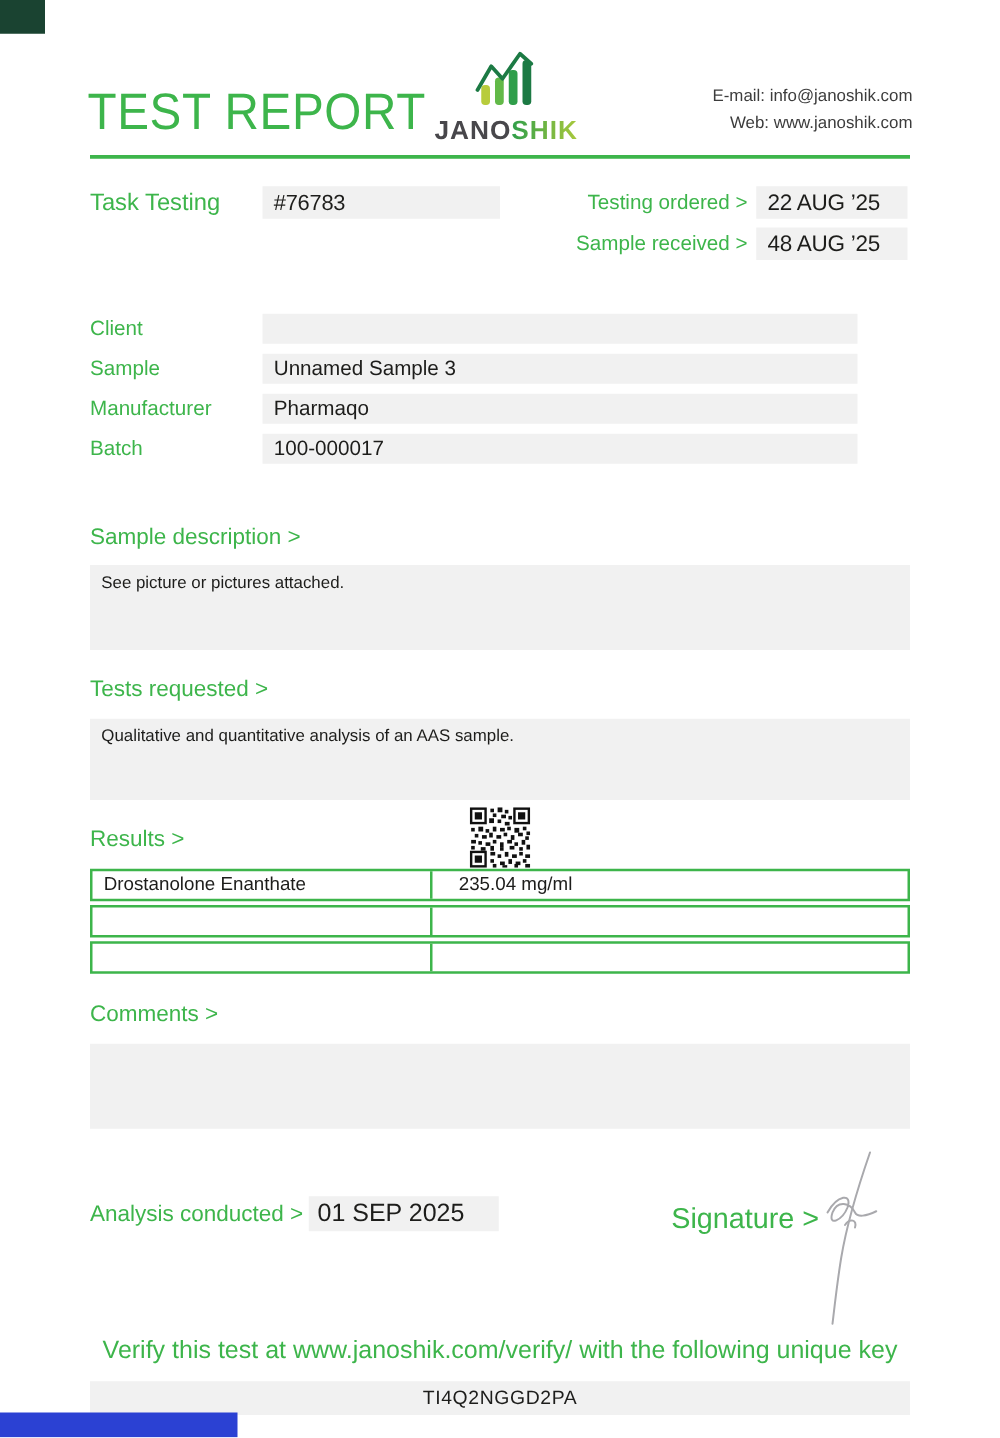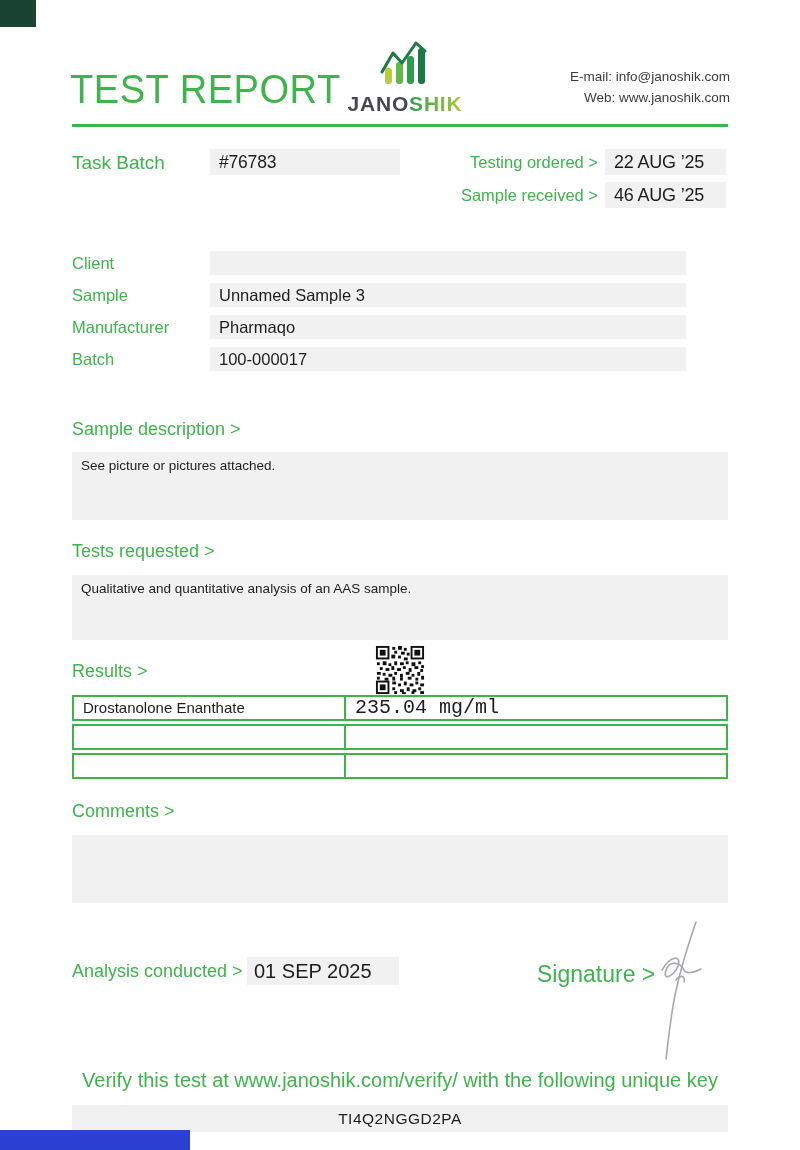--- a/index.html
+++ b/index.html
@@ -28,21 +28,21 @@
   #received-field{left:605px;top:182px;width:121px;height:26px;line-height:26px;padding-left:9px;font-size:18px;}
   
   .info-label{left:72px;font-size:16.5px;}
   .info-field{left:210px;width:476px;height:24px;line-height:24px;padding-left:9px;font-size:16.5px;}
   
   .seclbl{left:72px;font-size:18px;}
   .bigbox{left:72px;width:656px;font-size:13.5px;padding:6px 9px;box-sizing:border-box;}
   
   .trow{left:72px;width:656px;height:26px;border:2px solid #3db54b;box-sizing:border-box;display:flex;background:#fff;}
   .tcell1{width:270px;line-height:22px;padding-left:9px;font-size:15px;box-sizing:border-box;}
-  .tcell2{flex:1;border-left:2px solid #3db54b;line-height:22px;padding-left:9px;font-size:20px;box-sizing:border-box;font-family:Liberation Mono, monospace;}
+  .tcell2{flex:1;border-left:2px solid #3db54b;line-height:22px;padding-left:21px;font-size:15px;box-sizing:border-box;}
   
   #analysis-label{left:72px;top:961px;font-size:18px;}
   #analysis-field{left:247px;top:957px;width:152px;height:28px;line-height:28px;padding-left:7px;font-size:20px;}
   #signature-label{left:537px;top:961px;font-size:23px;}
   #verify-text{left:72px;top:1069px;width:656px;text-align:center;font-size:20px;white-space:nowrap;}
   #key-field{left:72px;top:1105px;width:656px;height:27px;line-height:27px;text-align:center;font-size:15.5px;letter-spacing:.5px;}
   #corner-mark{left:0;top:0;width:36px;height:27px;background:#1a4331;}
   #bottom-bar{left:0;top:1130px;width:190px;height:20px;background:#2b41d3;}
 </style>
 </head>
@@ -67,28 +67,28 @@
     </div>
   </div>
 
   <div id="contact" class="abs">
     <div>E-mail: info@janoshik.com</div>
     <div>Web: www.janoshik.com</div>
   </div>
 
   <div id="rule" class="abs"></div>
 
-  <div id="task-label" class="abs green lbl">Task Batch</div>
+  <div id="task-label" class="abs green lbl">Task Testing</div>
   <div id="task-field" class="abs field val">#76783</div>
 
   <div id="ordered-label" class="abs green datelbl">Testing ordered  &gt;</div>
   <div id="ordered-field" class="abs field val">22 AUG ’25</div>
 
   <div id="received-label" class="abs green datelbl">Sample received &gt;</div>
-  <div id="received-field" class="abs field val">46 AUG ’25</div>
+  <div id="received-field" class="abs field val">48 AUG ’25</div>
 
   <div class="abs green info-label" style="top:254px">Client</div>
   <div class="abs field info-field" style="top:251px"></div>
 
   <div class="abs green info-label" style="top:286px">Sample</div>
   <div class="abs field info-field" style="top:283px">Unnamed Sample 3</div>
 
   <div class="abs green info-label" style="top:318px">Manufacturer</div>
   <div class="abs field info-field" style="top:315px">Pharmaqo</div>
 

